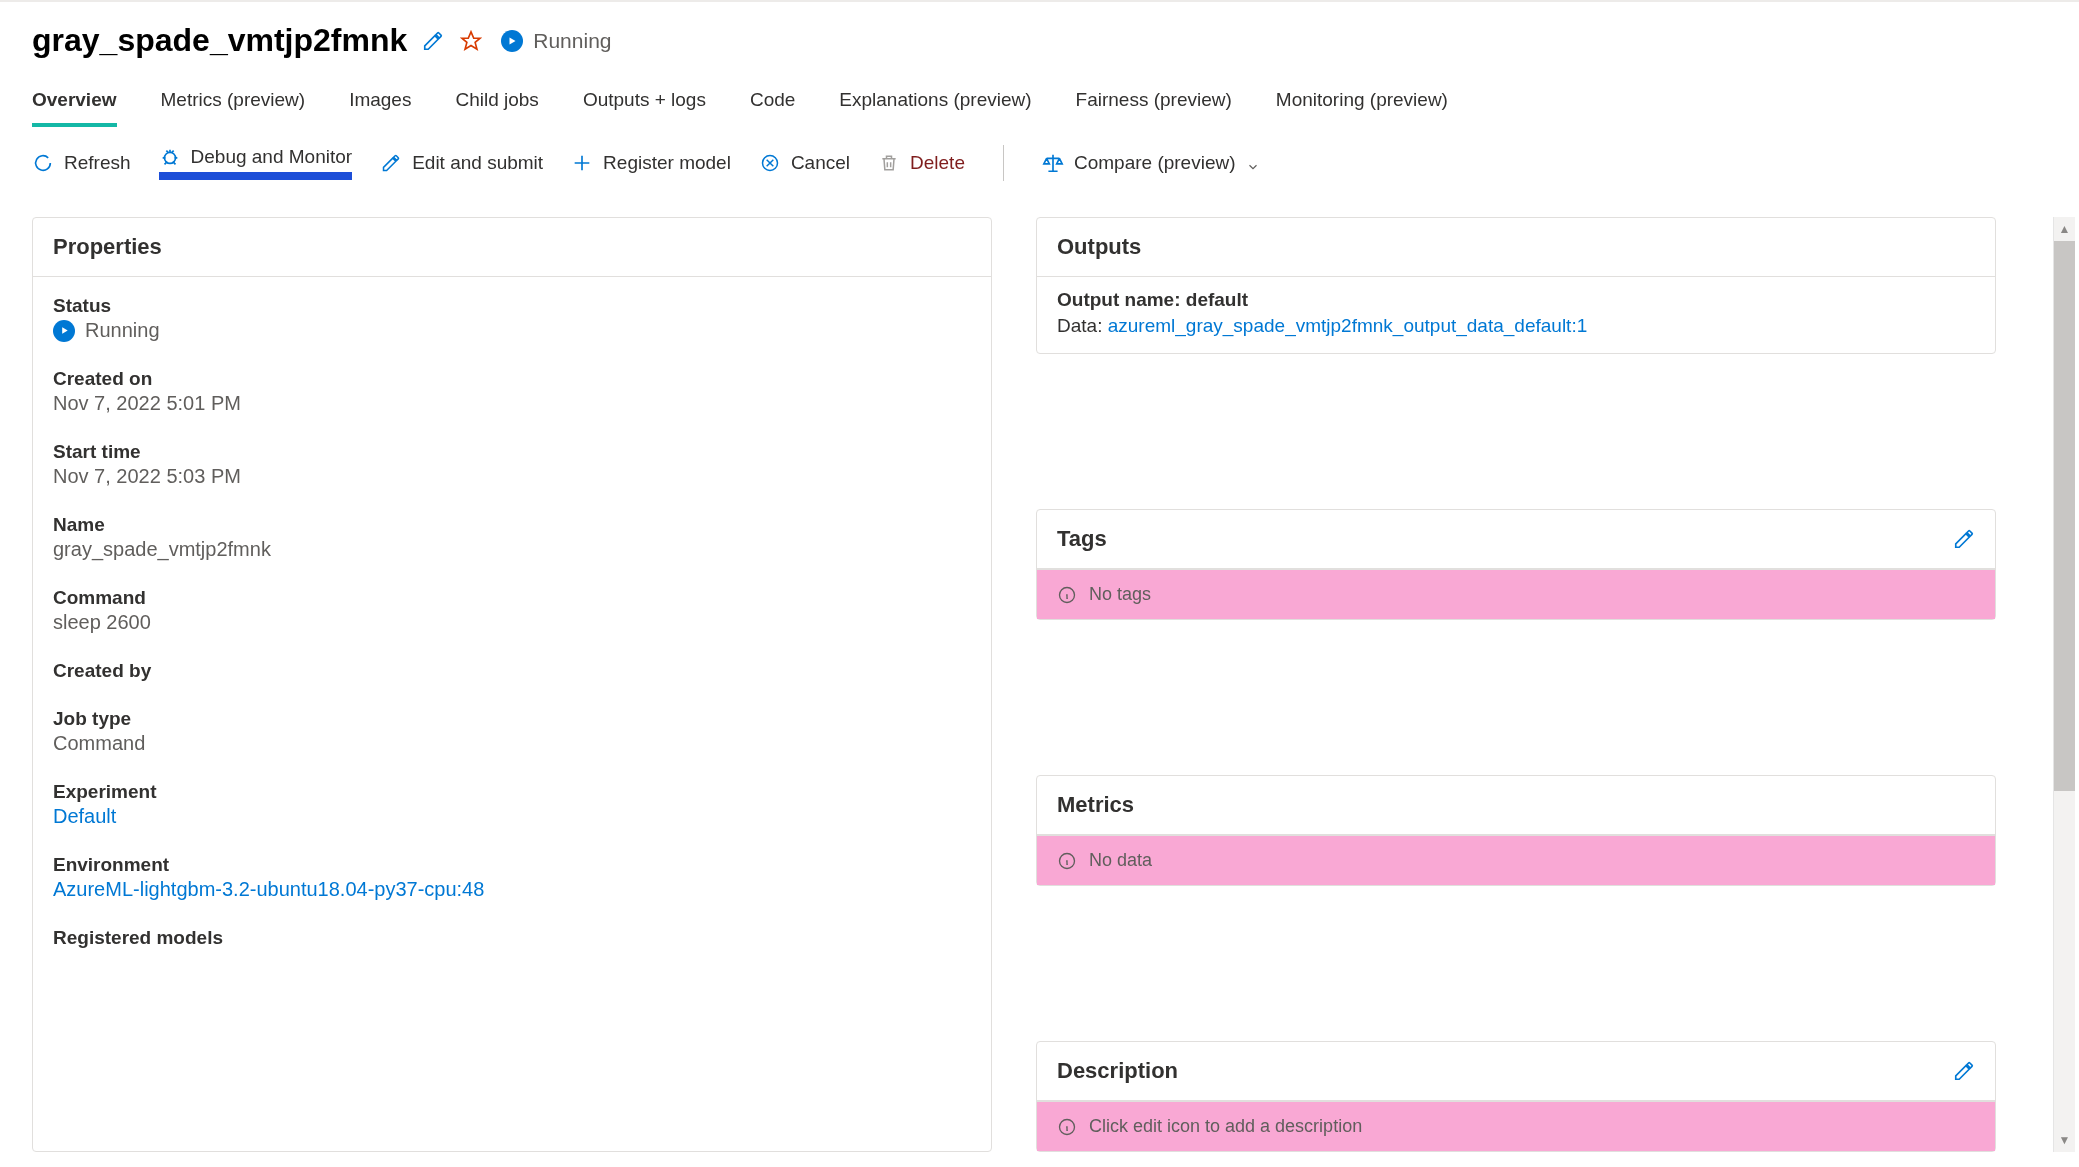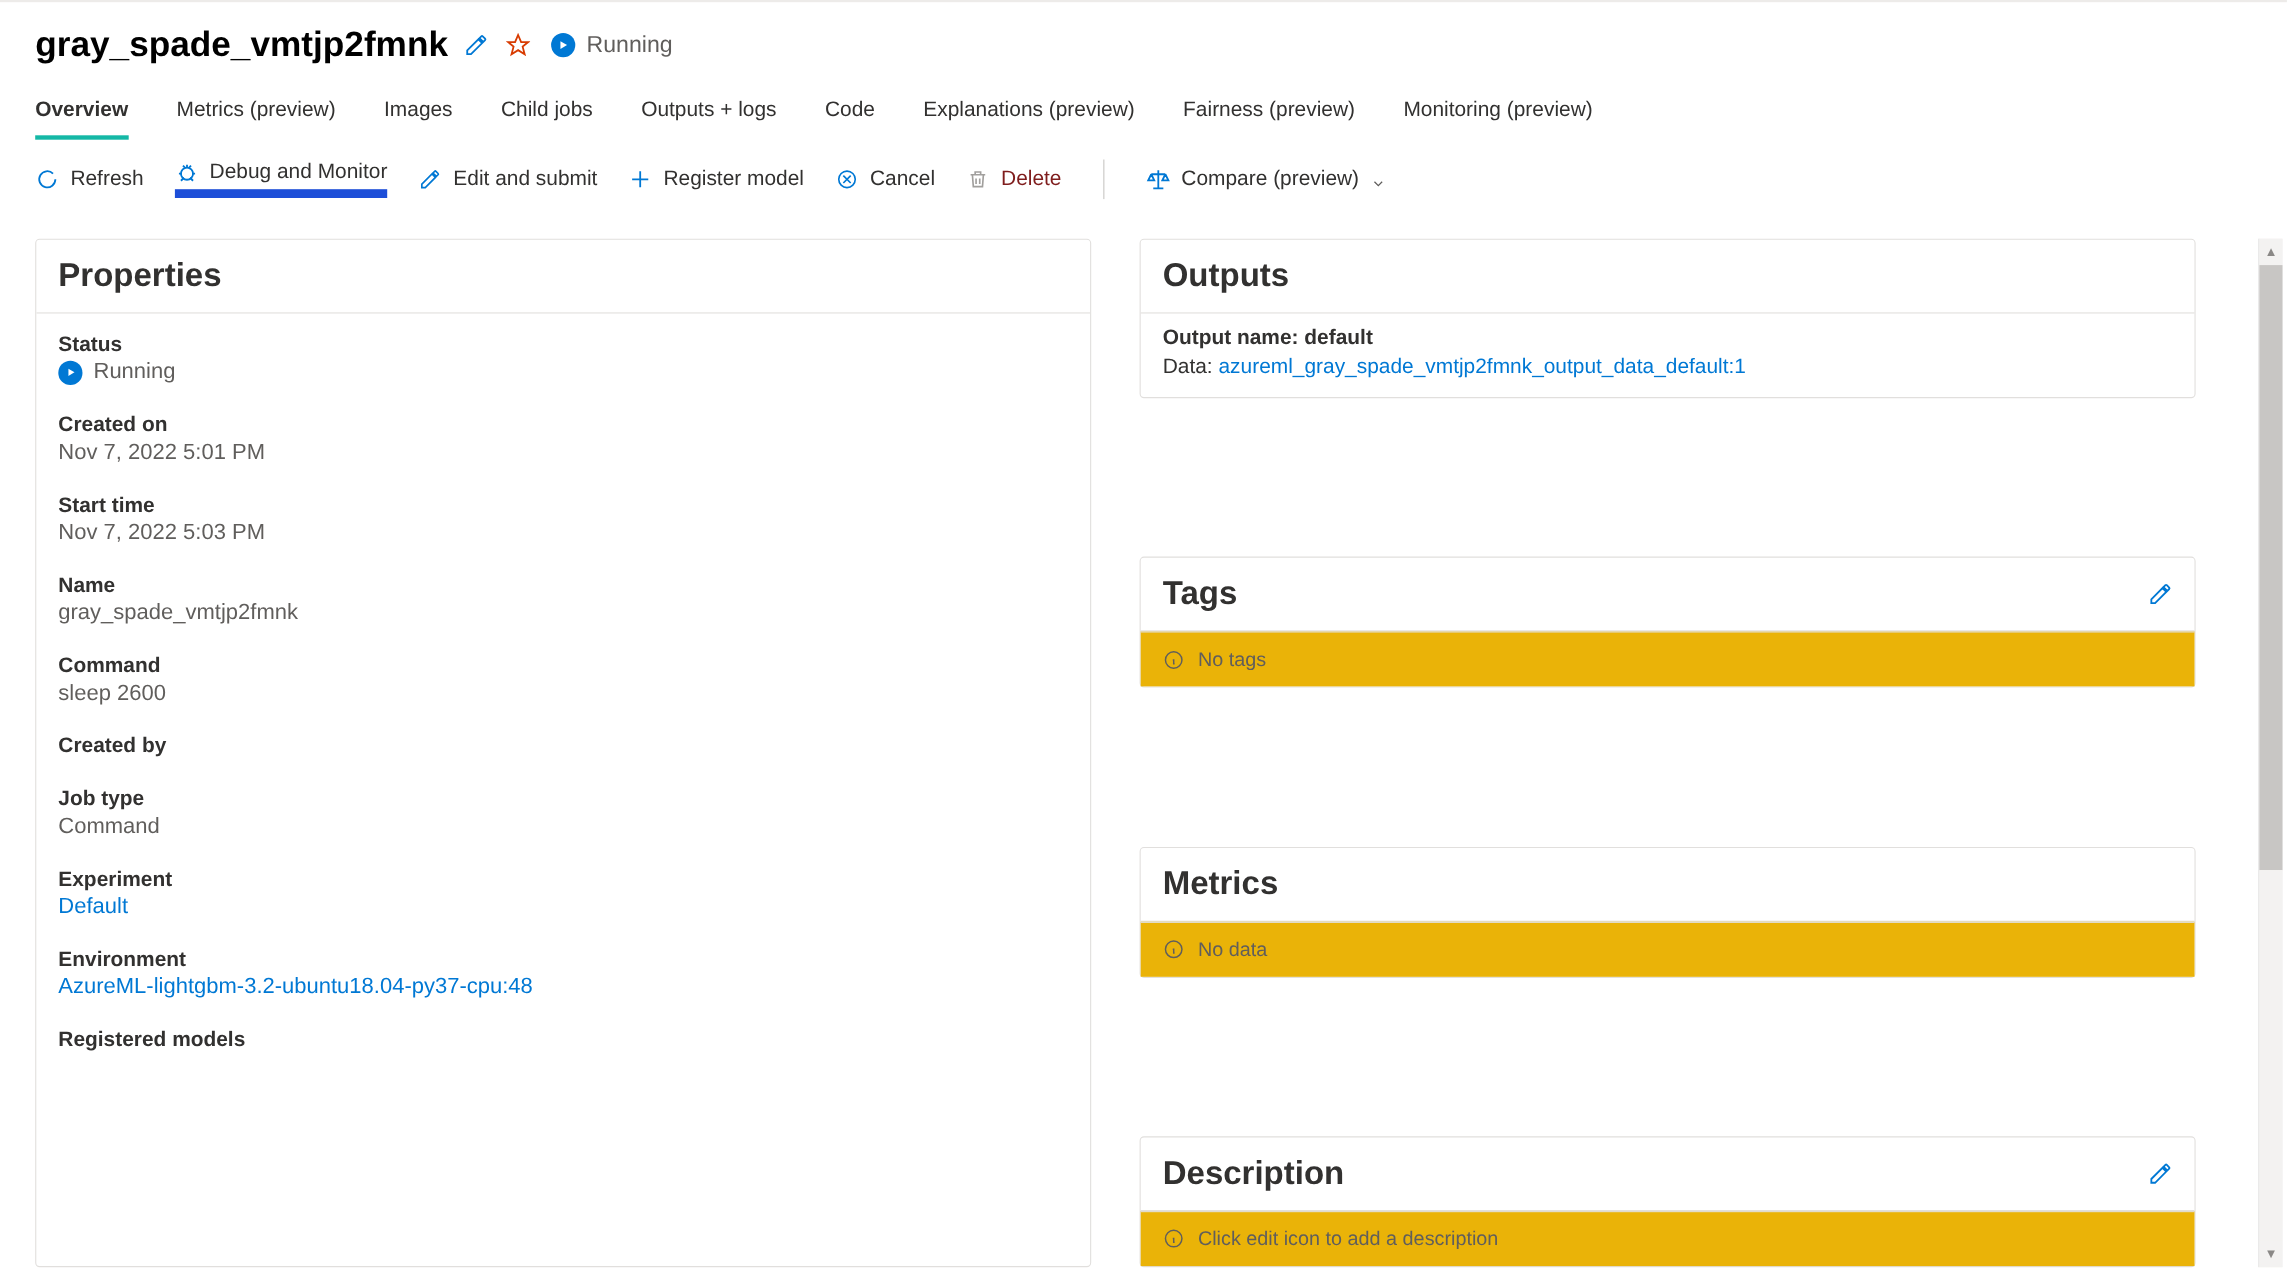--- a/index.html
+++ b/index.html
@@ -32,23 +32,23 @@
   .underline-red { border-bottom: 8px solid #1d4ed8; padding-bottom: 4px; }
   .chev { width: 14px; height: 14px; display: inline-flex; align-items: center; justify-content: center; color: #605e5c; }
 
   
   .body-area { position: relative; display: flex; gap: 44px; height: calc(100% - 210px); }
   .col-left { flex: 0 0 960px; }
   .col-right { flex: 0 0 960px; display: flex; flex-direction: column; gap: 28px; justify-content: space-between; }
 
   .card { border: 1px solid #e1dfdd; border-radius: 4px; background: #fff; }
   .card-head { display: flex; align-items: center; justify-content: space-between; padding: 16px 20px; border-bottom: 1px solid #e1dfdd; }
-  .card-title { font-size: 30px; font-weight: 600; }
+  .card-title { font-size: 22px; font-weight: 600; }
   .card-body { padding: 18px 20px; font-size: 19px; }
-  .card-sub { padding: 14px 20px; background: #eab308; font-size: 18px; color: #605e5c; display: flex; align-items: center; gap: 12px; border-top: 1px solid #e1dfdd; }
+  .card-sub { padding: 14px 20px; background: #f9a8d4; font-size: 18px; color: #605e5c; display: flex; align-items: center; gap: 12px; border-top: 1px solid #e1dfdd; }
 
   .prop-item { margin-bottom: 26px; }
   .prop-label { font-size: 19px; font-weight: 600; color: #323130; margin-bottom: 2px; }
   .prop-val { font-size: 20px; color: #605e5c; }
   .link { color: #0078d4; cursor: pointer; }
 
   .status-inline { display: inline-flex; align-items: center; gap: 10px; }
   .status-inline .dot { width: 22px; height: 22px; border-radius: 50%; background: #0078d4; display: inline-flex; align-items: center; justify-content: center; }
   .status-inline .dot svg { fill: #fff; }
 

